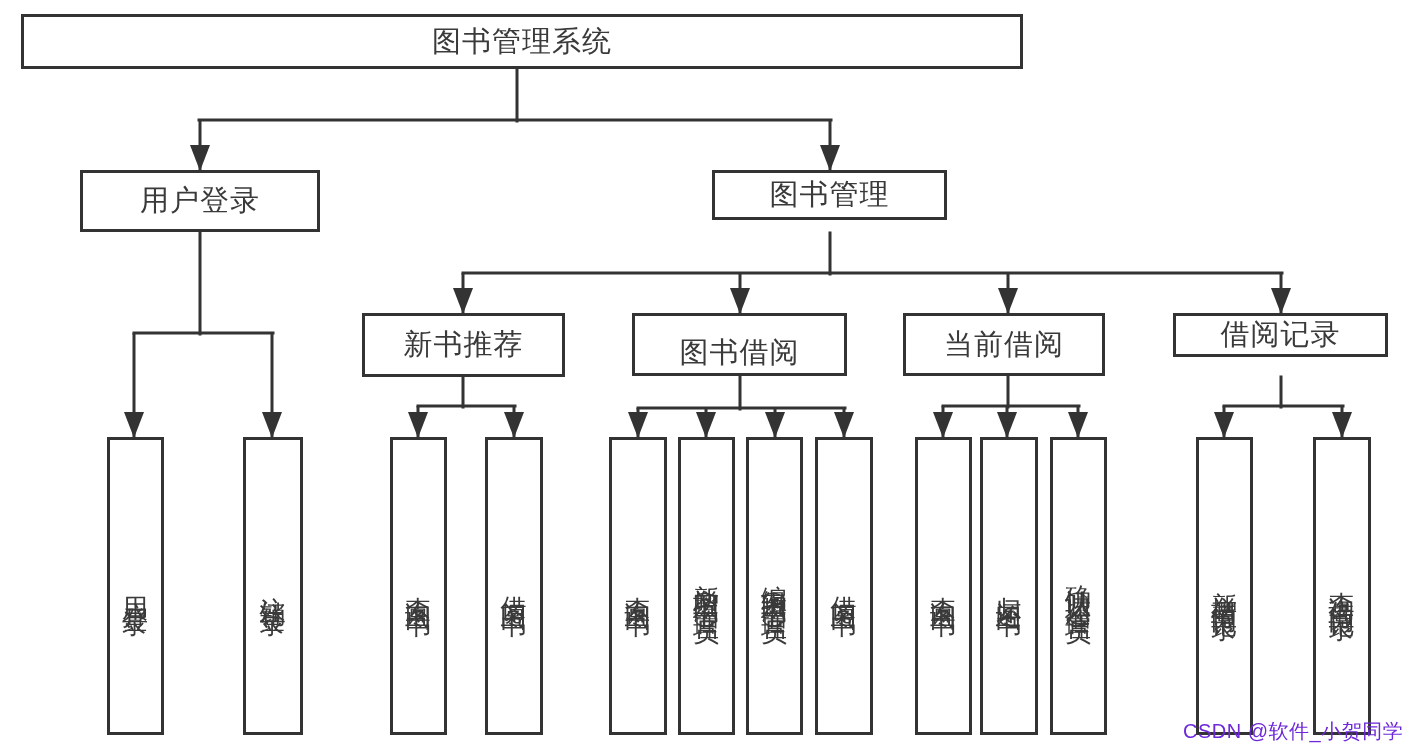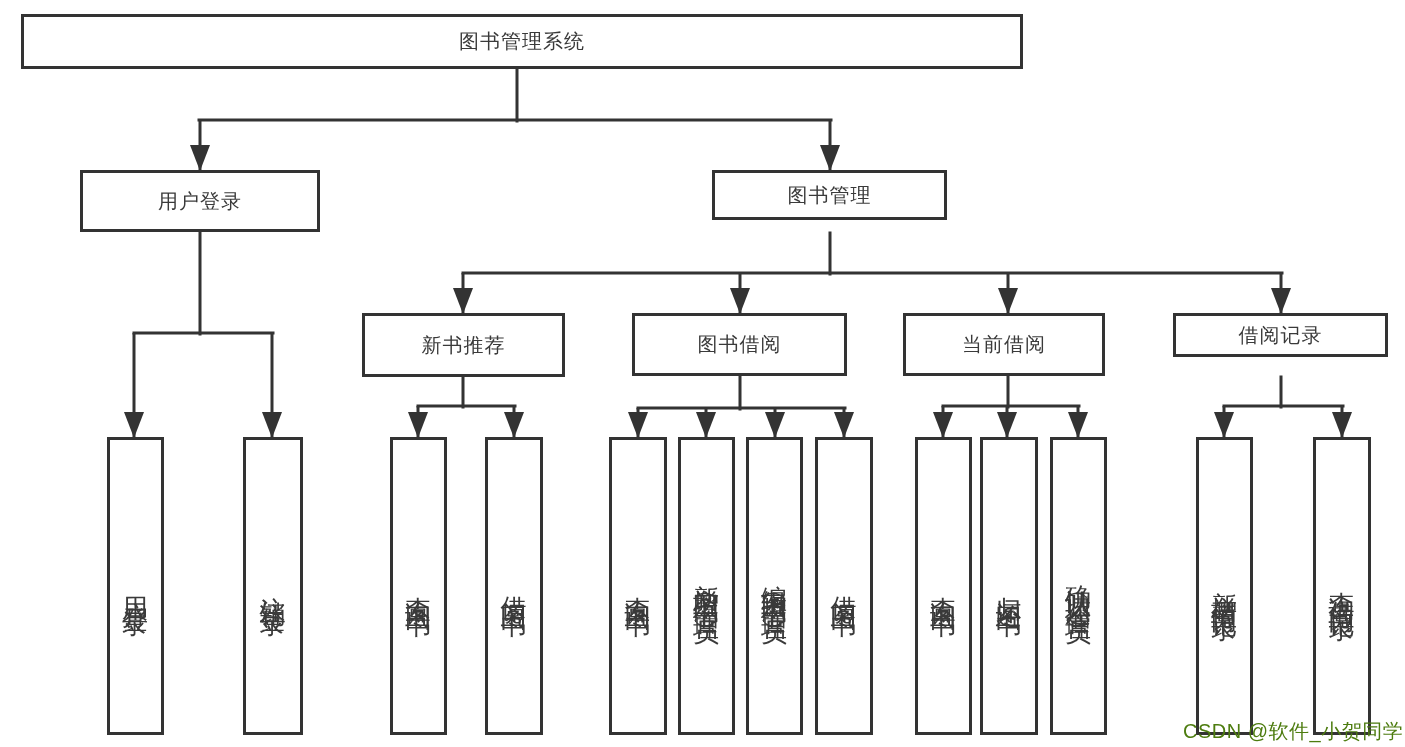--- a/index.html
+++ b/index.html
@@ -37,41 +37,41 @@
     box-sizing: border-box;
     background: #ffffff;
     border: 3px solid #333333;
     display: flex;
     align-items: center;
     justify-content: center;
     z-index: 1;
   }
   .lbl {
     color: #3a3a3a;
-    font-size: 20px;
+    font-size: 29px;
     letter-spacing: 1px;
     white-space: nowrap;
   }
   .leaf { top: 437px; height: 298px; }
   .leaf .lbl {
     writing-mode: vertical-lr;
     text-orientation: mixed;
     font-size: 26px;
     letter-spacing: 5px;
     line-height: 1;
     white-space: normal;
   }
   
   .box-root      { left: 21px;   top: 14px;  width: 1002px; height: 55px; }
   
   .box-user-login{ left: 80px;   top: 170px; width: 240px;  height: 62px; }
   .box-book-mgmt { left: 712px;  top: 170px; width: 235px;  height: 50px; }
   
   .box-new-rec   { left: 362px;  top: 313px; width: 203px;  height: 64px; }
-  .box-borrow    { left: 632px;  top: 313px; width: 215px;  height: 63px; }
+  .box-borrow    { left: 632px;  top: 313px; width: 215px;  height: 63px; align-items: flex-end; }
   .box-current   { left: 903px;  top: 313px; width: 202px;  height: 63px; }
   .box-record    { left: 1173px; top: 313px; width: 215px;  height: 44px; }
   
   .lf-1  { left: 107px;  width: 57px; }
   .lf-2  { left: 243px;  width: 60px; }
   .lf-3  { left: 390px;  width: 57px; }
   .lf-4  { left: 485px;  width: 58px; }
   .lf-5  { left: 609px;  width: 58px; }
   .lf-6  { left: 678px;  width: 57px; }
   .lf-7  { left: 746px;  width: 57px; }
@@ -81,21 +81,21 @@
   .lf-11 { left: 1050px; width: 57px; }
   .lf-12 { left: 1196px; width: 57px; }
   .lf-13 { left: 1313px; width: 58px; }
   .watermark {
     position: absolute;
     left: 1183px;
     top: 718px;
     z-index: 5;
     font-size: 20px;
     letter-spacing: 0.5px;
-    color: #4d7c0f;
+    color: #6d28d9;
     white-space: nowrap;
   }
 </style>
 </head>
 <body>
 
 <div class="stage">
 
   <svg class="connectors" width="1405" height="747" viewBox="0 0 1405 747">
     <defs>

